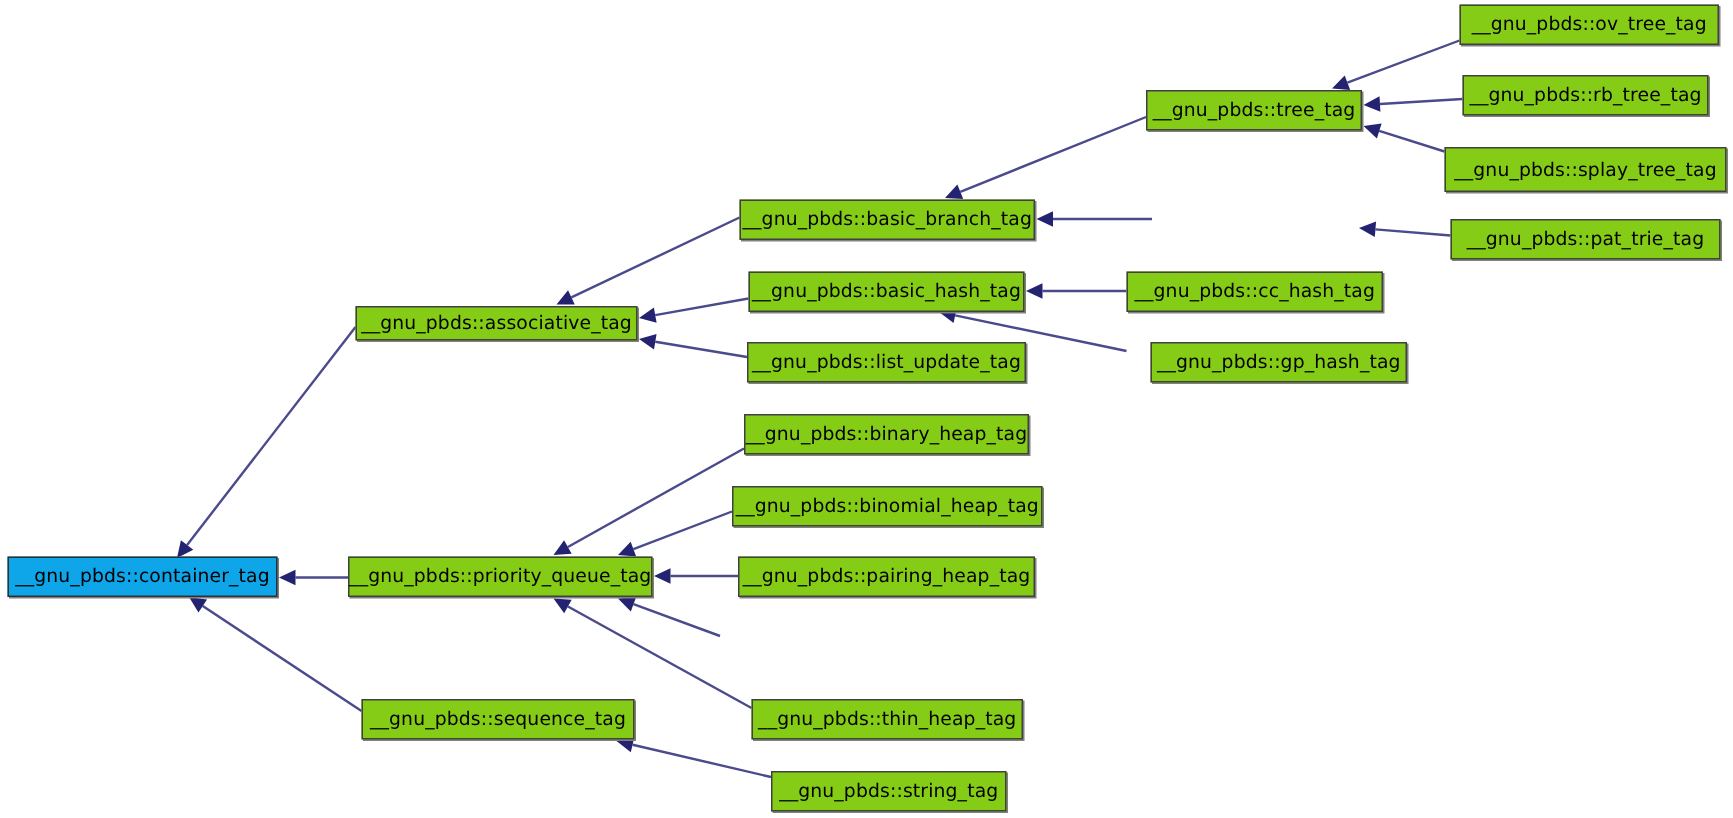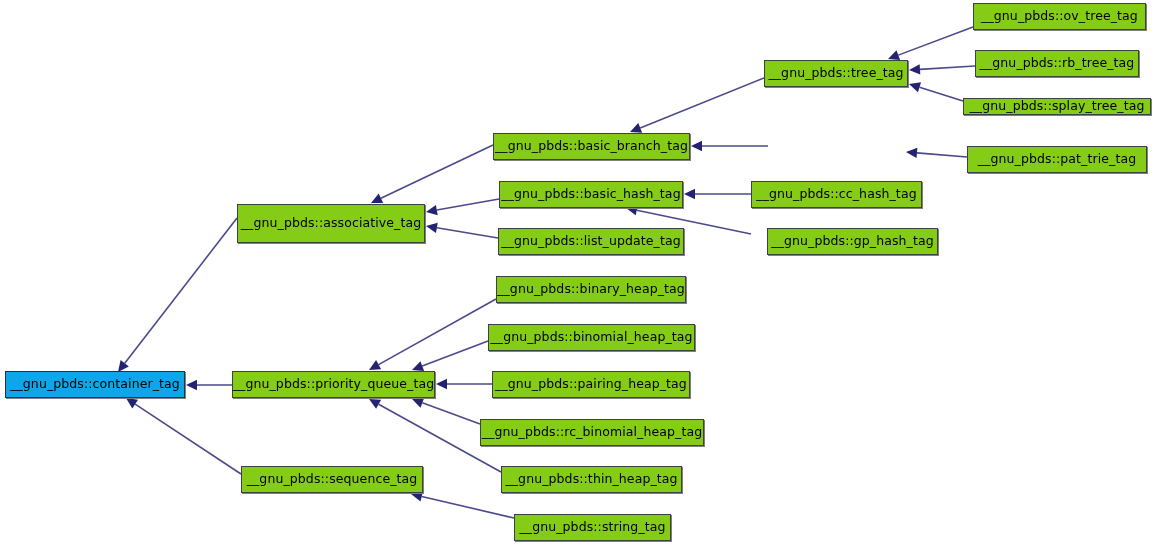--- a/index.html
+++ b/index.html
@@ -129,21 +129,21 @@
         <polygon points="369.00,399.00 381.14,399.77 376.11,408.87" fill="#232371"></polygon>
       </g>
       <g>
         <line x1="514" y1="518" x2="421.7130199988914" y2="496.4962376696446" stroke="#4a4a8c" stroke-width="1.6"></line>
         <polygon points="411.00,494.00 422.89,491.43 420.53,501.56" fill="#232371"></polygon>
       </g>
     </svg>
 <div class="node current" title="__gnu_pbds::container_tag" style="left: 5px; top: 371px; width: 180px; height: 27px;">
       <span class="node-label">__gnu_pbds::container_tag</span>
     </div>
-    <div class="node" title="__gnu_pbds::associative_tag" style="left: 237px; top: 204px; width: 188px; height: 39px;">
+    <div class="node" title="__gnu_pbds::associative_tag" style="left: 237px; top: 204px; width: 188px; height: 23px;">
       <span class="node-label">__gnu_pbds::associative_tag</span>
     </div>
     <div class="node" title="__gnu_pbds::priority_queue_tag" style="left: 232px; top: 371px; width: 203px; height: 27px;">
       <span class="node-label">__gnu_pbds::priority_queue_tag</span>
     </div>
     <div class="node" title="__gnu_pbds::sequence_tag" style="left: 241px; top: 466px; width: 182px; height: 27px;">
       <span class="node-label">__gnu_pbds::sequence_tag</span>
     </div>
     <div class="node" title="__gnu_pbds::basic_branch_tag" style="left: 493px; top: 133px; width: 197px; height: 27px;">
       <span class="node-label">__gnu_pbds::basic_branch_tag</span>
@@ -156,23 +156,20 @@
     </div>
     <div class="node" title="__gnu_pbds::binary_heap_tag" style="left: 496px; top: 276px; width: 190px; height: 27px;">
       <span class="node-label">__gnu_pbds::binary_heap_tag</span>
     </div>
     <div class="node" title="__gnu_pbds::binomial_heap_tag" style="left: 488px; top: 324px; width: 207px; height: 27px;">
       <span class="node-label">__gnu_pbds::binomial_heap_tag</span>
     </div>
     <div class="node" title="__gnu_pbds::pairing_heap_tag" style="left: 492px; top: 371px; width: 198px; height: 27px;">
       <span class="node-label">__gnu_pbds::pairing_heap_tag</span>
     </div>
-    <div class="node" title="__gnu_pbds::rc_binomial_heap_tag" style="left: 480px; top: 419px; width: 224px; height: 27px;">
-      <span class="node-label">__gnu_pbds::rc_binomial_heap_tag</span>
-    </div>
     <div class="node" title="__gnu_pbds::thin_heap_tag" style="left: 501px; top: 466px; width: 181px; height: 27px;">
       <span class="node-label">__gnu_pbds::thin_heap_tag</span>
     </div>
     <div class="node" title="__gnu_pbds::string_tag" style="left: 514px; top: 514px; width: 157px; height: 27px;">
       <span class="node-label">__gnu_pbds::string_tag</span>
     </div>
     <div class="node" title="__gnu_pbds::tree_tag" style="left: 764px; top: 60px; width: 144px; height: 27px;">
       <span class="node-label">__gnu_pbds::tree_tag</span>
     </div>
     <div class="node" title="__gnu_pbds::cc_hash_tag" style="left: 751px; top: 181px; width: 171px; height: 27px;">
@@ -180,19 +177,19 @@
     </div>
     <div class="node" title="__gnu_pbds::gp_hash_tag" style="left: 767px; top: 228px; width: 171px; height: 27px;">
       <span class="node-label">__gnu_pbds::gp_hash_tag</span>
     </div>
     <div class="node" title="__gnu_pbds::ov_tree_tag" style="left: 973px; top: 3px; width: 173px; height: 27px;">
       <span class="node-label">__gnu_pbds::ov_tree_tag</span>
     </div>
     <div class="node" title="__gnu_pbds::rb_tree_tag" style="left: 975px; top: 50px; width: 164px; height: 27px;">
       <span class="node-label">__gnu_pbds::rb_tree_tag</span>
     </div>
-    <div class="node" title="__gnu_pbds::splay_tree_tag" style="left: 963px; top: 98px; width: 188px; height: 17px;">
+    <div class="node" title="__gnu_pbds::splay_tree_tag" style="left: 963px; top: 98px; width: 188px; height: 30px;">
       <span class="node-label">__gnu_pbds::splay_tree_tag</span>
     </div>
     <div class="node" title="__gnu_pbds::pat_trie_tag" style="left: 967px; top: 146px; width: 180px; height: 27px;">
       <span class="node-label">__gnu_pbds::pat_trie_tag</span>
     </div>
   </div>
 
 </body></html>

